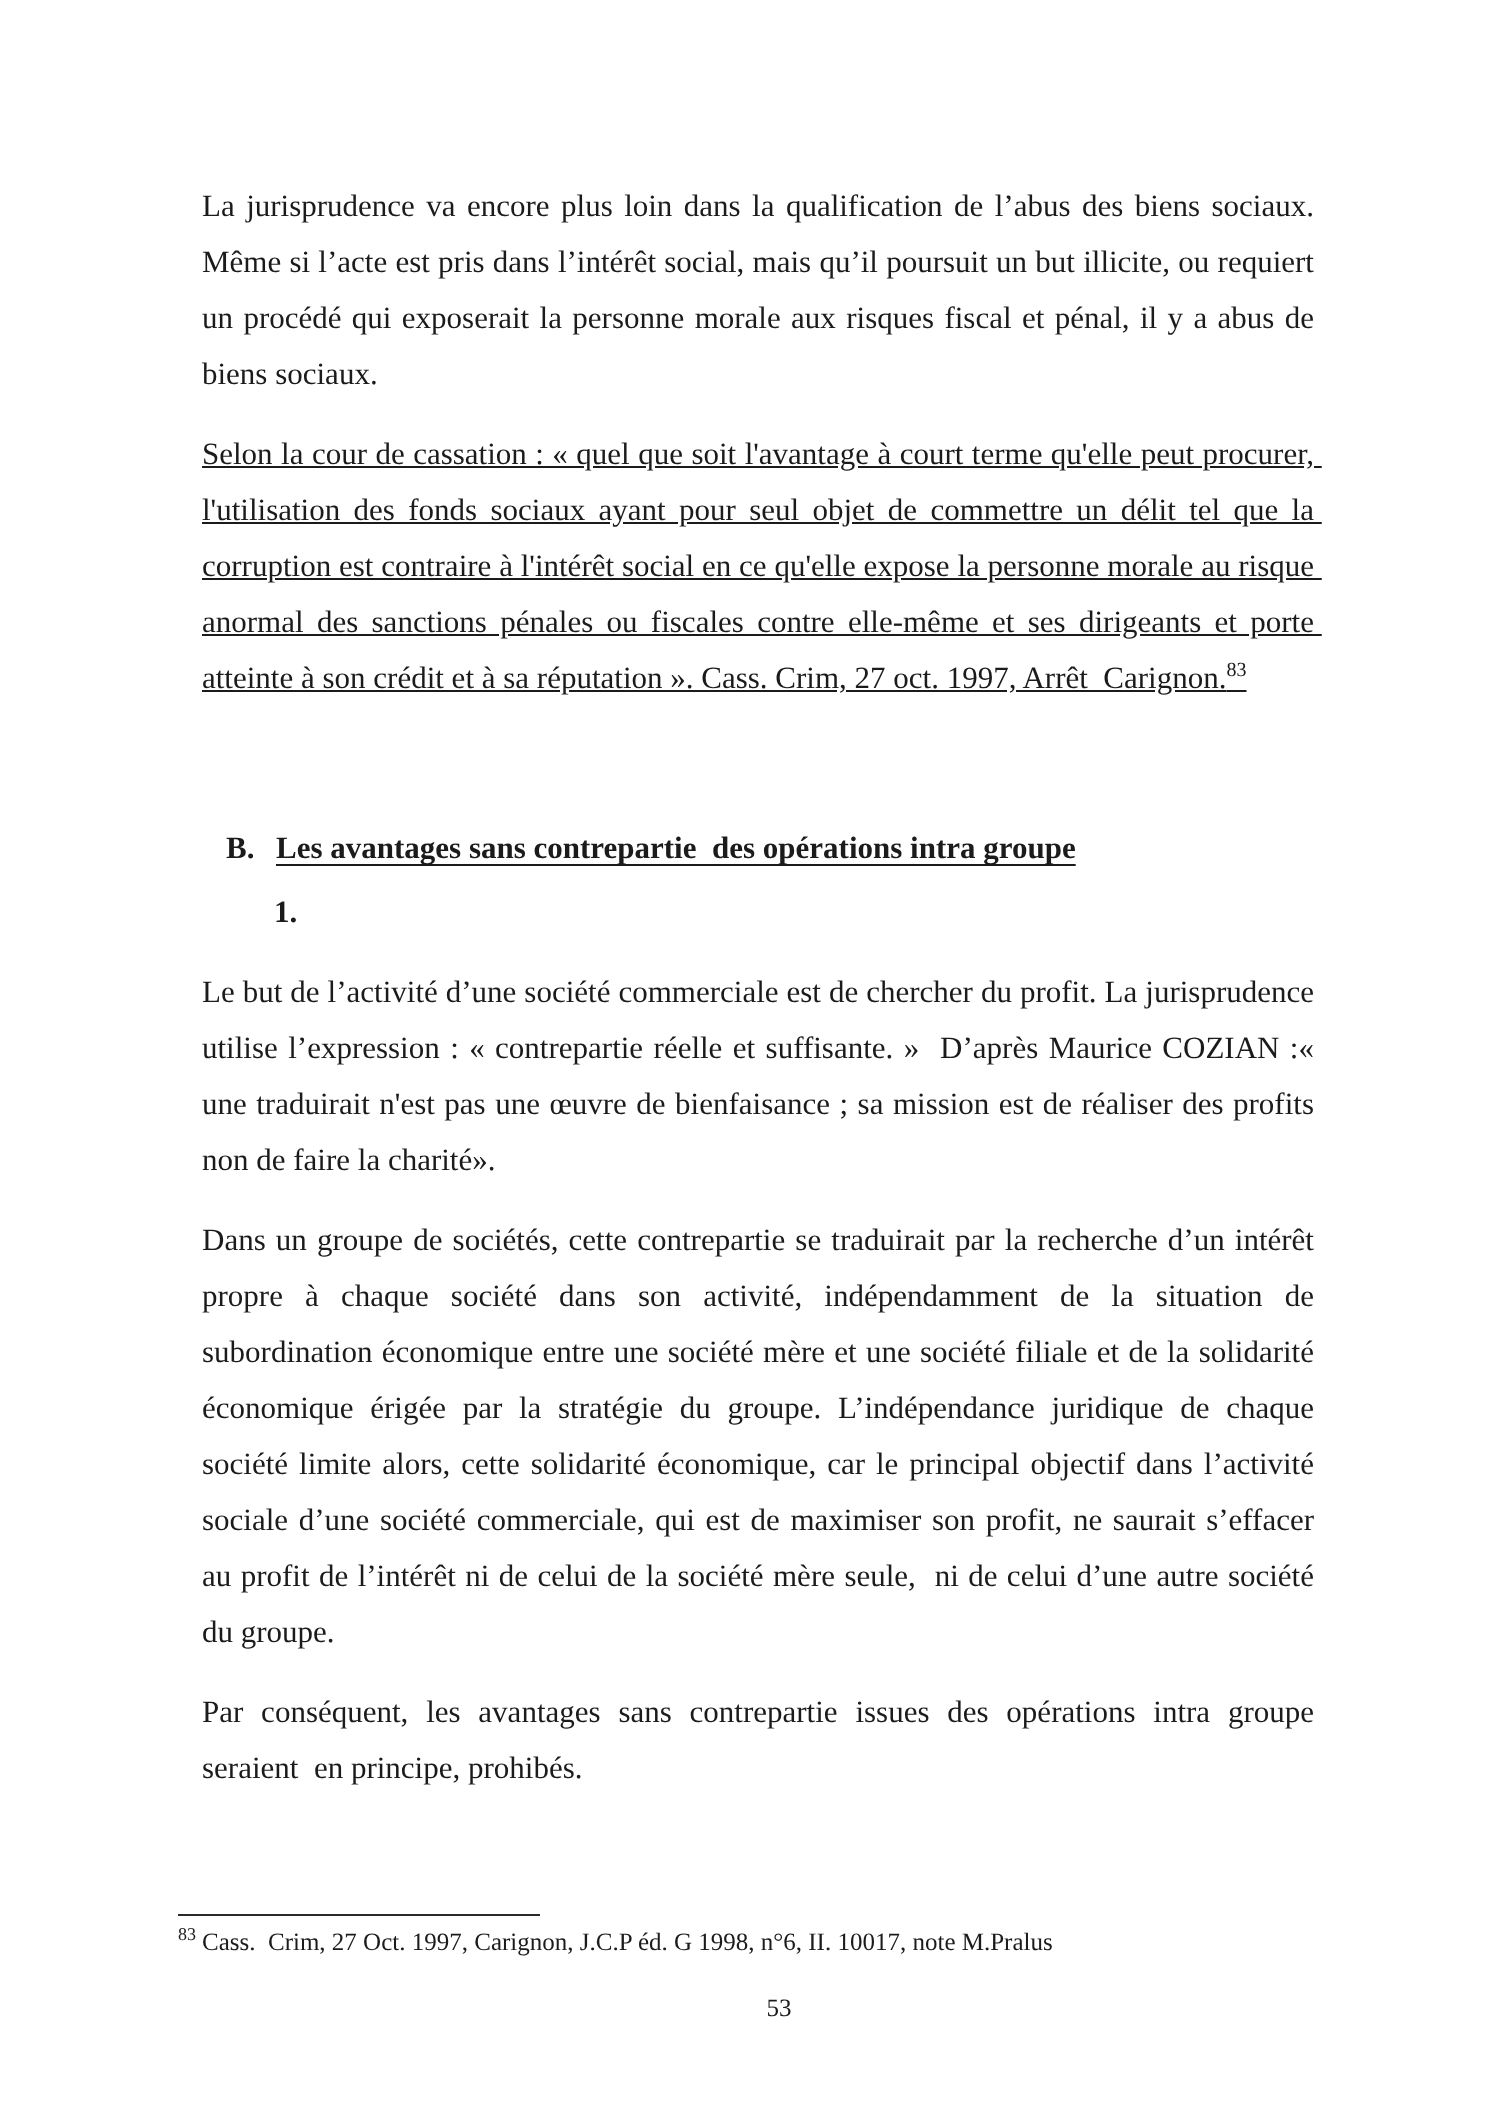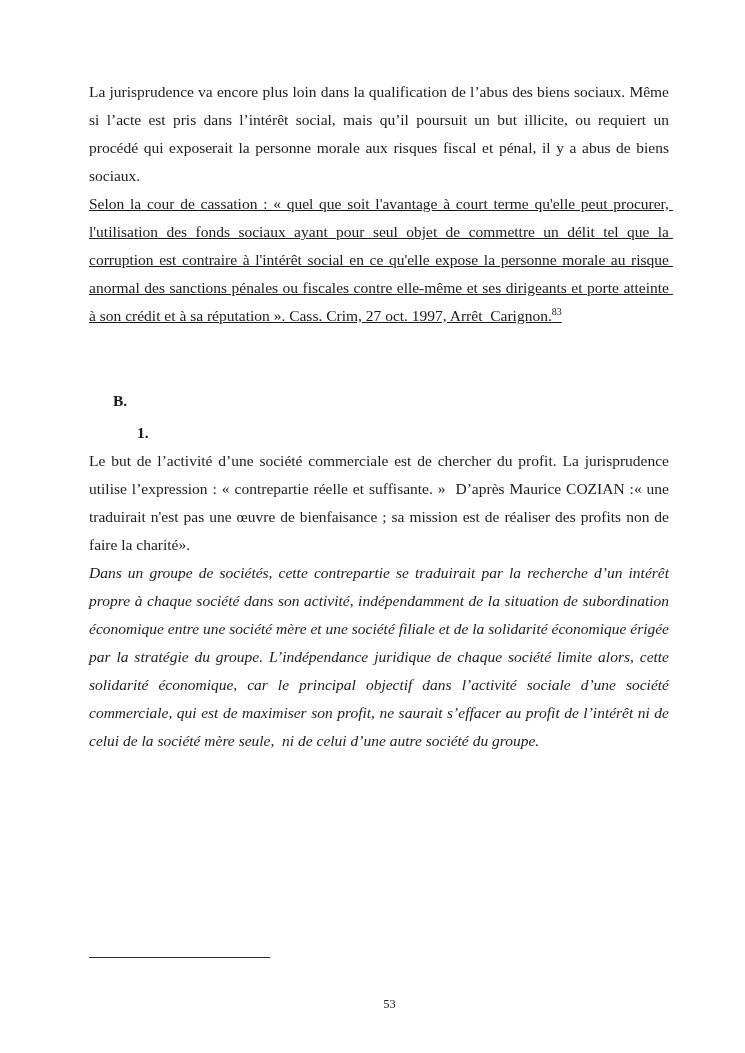--- a/index.html
+++ b/index.html
@@ -16,30 +16,30 @@
     font-family: "Liberation Serif", serif;
     color: #1b1b1b;
   }
   .content {
     position: absolute;
     left: 89px;
     top: 78px;
     width: 580px;
   }
   p.body-text {
-    margin: 0;
+    margin: 12px;
     font-size: 15.5px;
     line-height: 28px;
     text-align: justify;
     white-space: pre-wrap;
   }
   .p1 { margin-bottom: 29px; }
   .p2 { margin-bottom: 0; text-decoration: underline; }
   .p3 { margin-top: 7px; }
-  .p4 { margin-top: 8px; font-style: italic; }
+  .p4 { margin-top: 8px; }
   .p5 { margin-top: 6px; }
 
   .heading {
     display: flex;
     align-items: baseline;
     font-weight: bold;
     font-size: 15.5px;
     line-height: 28px;
     margin: 0;
   }
@@ -96,30 +96,33 @@
 
 <div class="page">
   <div class="content">
 
     <p class="body-text p1">La jurisprudence va encore plus loin dans la qualification de l’abus des biens sociaux. Même si l’acte est pris dans l’intérêt social, mais qu’il poursuit un but illicite, ou requiert un procédé qui exposerait la personne morale aux risques fiscal et pénal, il y a abus de biens sociaux.</p>
 
     <p class="body-text p2"><span>Selon la cour de cassation : « quel que soit l'avantage à court terme qu'elle peut procurer, l'utilisation des fonds sociaux ayant pour seul objet de commettre un délit tel que la corruption est contraire à l'intérêt social en ce qu'elle expose la personne morale au risque anormal des sanctions pénales ou fiscales contre elle-même et ses dirigeants et porte atteinte à son crédit et à sa réputation ». Cass. Crim, 27 oct. 1997, Arrêt  Carignon.</span><sup class="fn-ref">83</sup></p>
 
     <div class="heading heading-b">
       <span class="num">B.</span>
+      <span class="label">Les avantages sans contrepartie  des opérations intra groupe</span>
     </div>
 
     <div class="heading heading-1">
       <span class="num">1.</span>
     </div>
 
     <p class="body-text p3">Le but de l’activité d’une société commerciale est de chercher du profit. La jurisprudence utilise l’expression : « contrepartie réelle et suffisante. »  D’après Maurice COZIAN :« une traduirait n'est pas une œuvre de bienfaisance ; sa mission est de réaliser des profits non de faire la charité».</p>
 
     <p class="body-text p4">Dans un groupe de sociétés, cette contrepartie se traduirait par la recherche d’un intérêt propre à chaque société dans son activité, indépendamment de la situation de subordination économique entre une société mère et une société filiale et de la solidarité économique érigée par la stratégie du groupe. L’indépendance juridique de chaque société limite alors, cette solidarité économique, car le principal objectif dans l’activité sociale d’une société commerciale, qui est de maximiser son profit, ne saurait s’effacer au profit de l’intérêt ni de celui de la société mère seule,  ni de celui d’une autre société du groupe.</p>
 
+    <p class="body-text p5">Par conséquent, les avantages sans contrepartie issues des opérations intra groupe  seraient  en principe, prohibés.</p>
 
   </div>
 
   <div class="footnote-sep"></div>
 
+  <div class="footnote"><sup class="fn-marker">83</sup><span>Cass.  Crim, 27 Oct. 1997, Carignon, J.C.P éd. G 1998, n°6, II. 10017, note M.Pralus</span></div>
 
   <div class="page-number">53</div>
 </div>
 
 </body></html>

